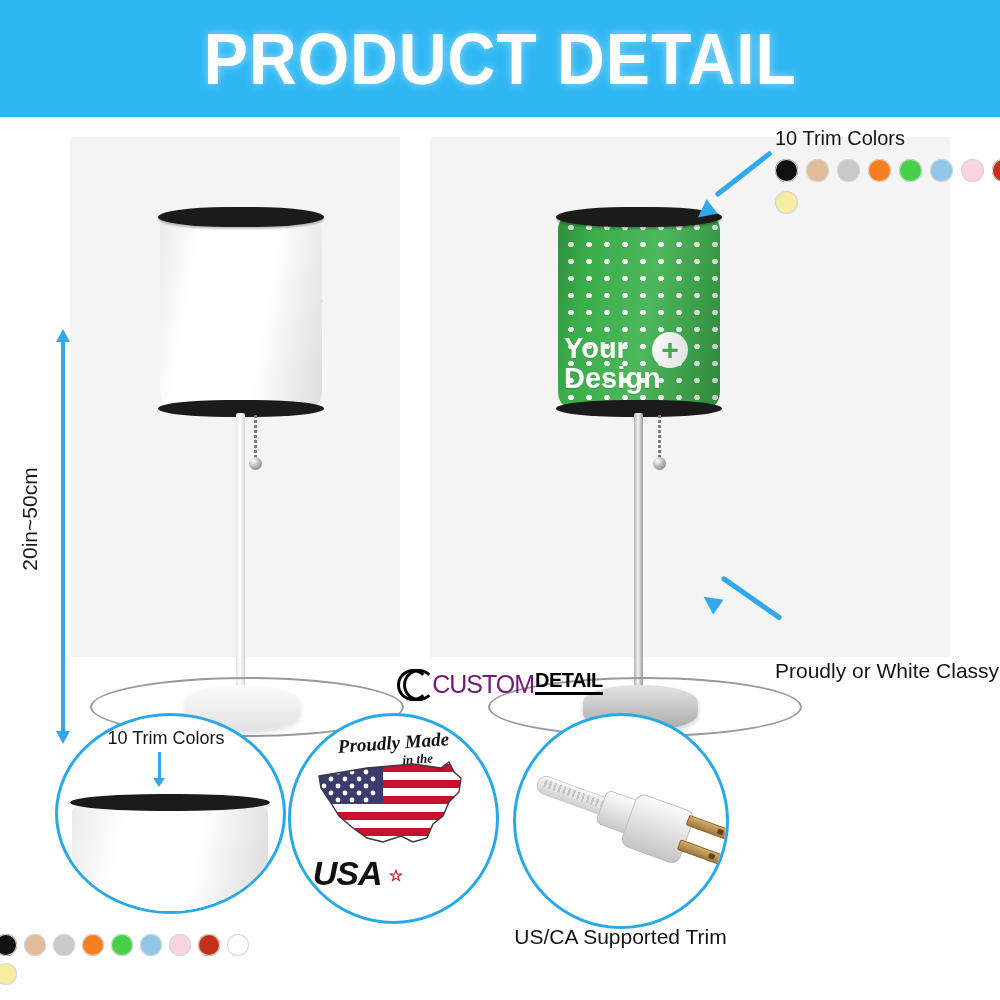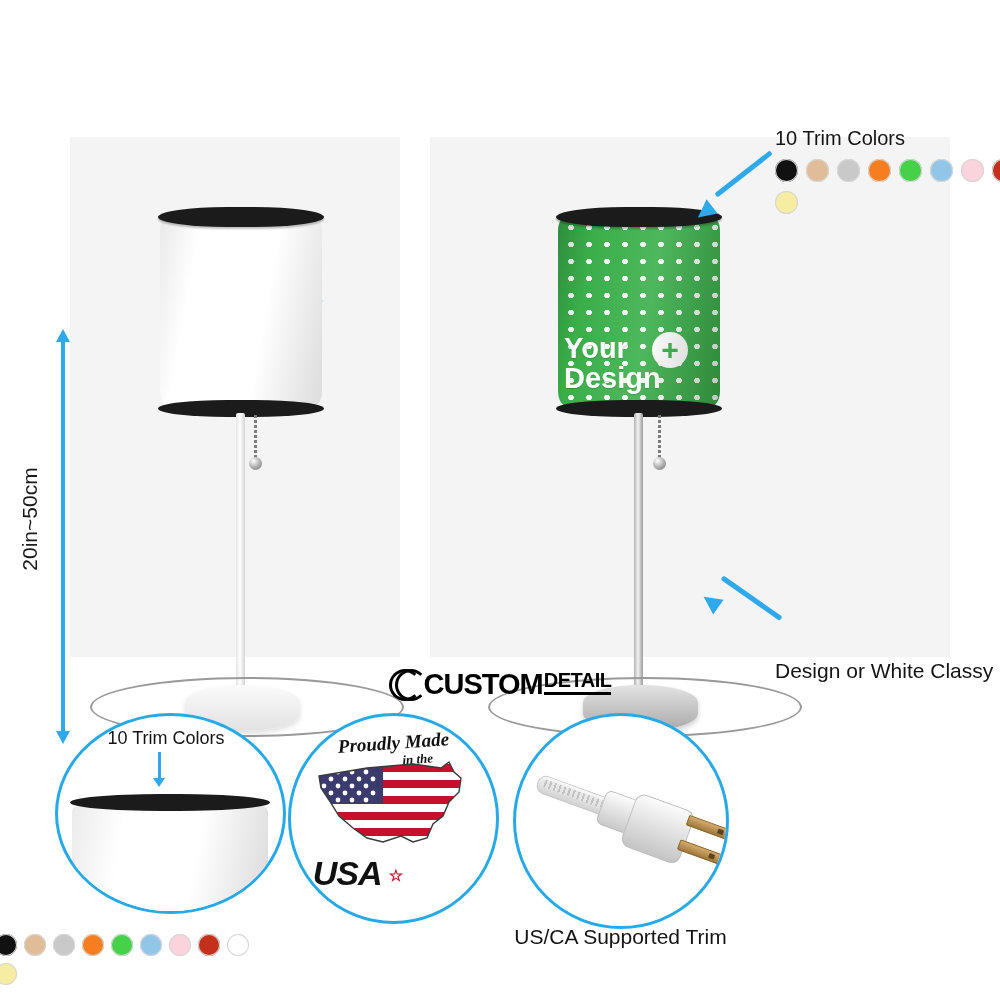--- a/index.html
+++ b/index.html
@@ -134,21 +134,21 @@
     display:flex;align-items:center;justify-content:center;
   }
   .logo-c{
     position:relative;width:34px;height:34px;margin-right:1px;
   }
   .logo-c .ring1,.logo-c .ring2{
     position:absolute;border:3px solid #000;border-radius:50%;
   }
   .logo-c .ring1{left:0;top:2px;width:26px;height:26px;border-right-color:transparent;}
   .logo-c .ring2{left:6px;top:2px;width:26px;height:26px;border-right-color:transparent;}
-  .logo-custom{font-size:29px;font-weight:bold;letter-spacing:-1px;color:#000000;}
+  .logo-custom{font-size:25px;font-weight:normal;letter-spacing:-1px;color:#701a75;}
   .logo-witch-wrap{display:flex;flex-direction:column;align-items:stretch;margin-left:1px;margin-top:-4px;}
   .logo-witch{font-size:20px;font-weight:bold;letter-spacing:-0.5px;color:#000;line-height:20px;}
   .logo-rule{height:3px;background:#000;margin-top:2px;}
 
   
   .features{position:absolute;left:0;top:713px;width:1000px;height:287px;}
   .feature{position:absolute;}
   .circle{
     position:absolute;border-radius:50%;border:3px solid #27a9e8;
     background:#ffffff;overflow:hidden;
@@ -214,20 +214,23 @@
   .bottom-swatches{position:absolute;left:50px;top:938px;}
   .bottom-swatches .swatch-row{gap:7px;}
   .bottom-swatches .swatch{width:22px;height:22px;}
   .bottom-swatches .row2{margin-top:7px;}
 </style>
 </head>
 <body>
 
 <div class="page">
 
+  <div class="banner">
+    <div class="banner-title">PRODUCT DETAIL</div>
+  </div>
 
   <div class="stage">
 
     <div class="soft-bg" style="left:70px;top:20px;width:330px;height:520px;"></div>
     <div class="soft-bg" style="left:430px;top:20px;width:520px;height:520px;"></div>
 
     <div class="dim-h">
       <div class="ah left"></div>
       <div class="bar"></div>
       <div class="ah right"></div>
@@ -296,21 +299,21 @@
         <div class="swatch ring" style="background:#92c6e8;"></div>
         <div class="swatch ring" style="background:#fbd3dd;"></div>
         <div class="swatch ring" style="background:#c3301b;"></div>
 
       </div>
       <div class="swatch-row">
         <div class="swatch ring" style="background:#f6eda2;"></div>
       </div>
     </div>
 
-    <div class="silver-label">Design or White Classy</div>
+    <div class="silver-label">Proudly or White Classy</div>
   </div>
 
   <div class="logo">
     <div class="logo-c">
       <div class="ring1"></div>
         <div class="ring2"></div>
     </div>
     <div class="logo-custom">CUSTOM</div>
     <div class="logo-witch-wrap">
       <div class="logo-witch">DETAIL</div>

